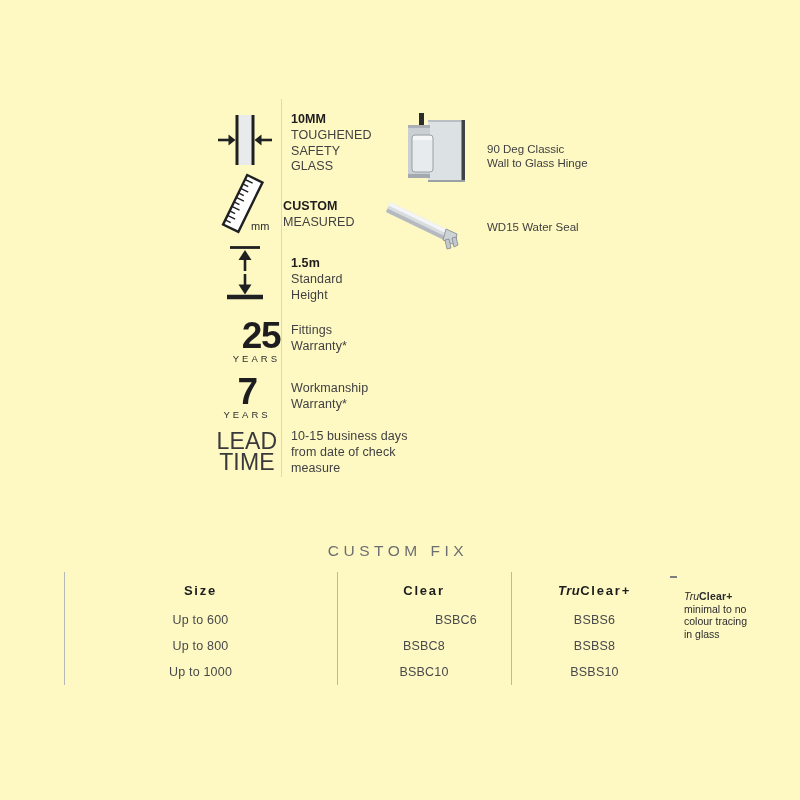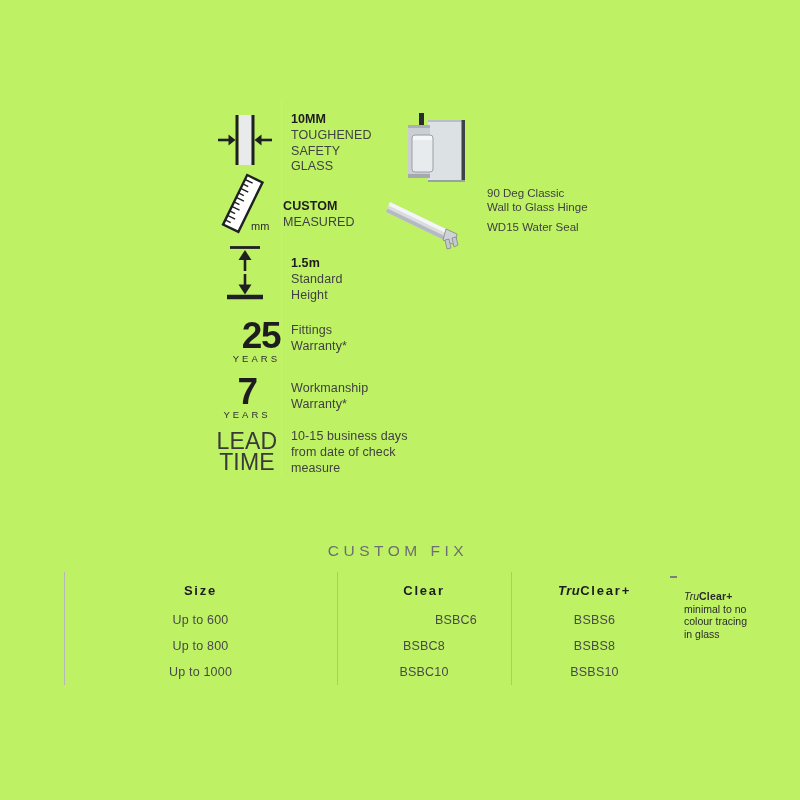--- a/index.html
+++ b/index.html
@@ -1,16 +1,16 @@
 <!DOCTYPE html>
 <html><head>
 <meta charset="utf-8">
 <style>
   html,body{margin:0;padding:0;background:#ffffff;}
-  .canvas{position:relative;width:800px;height:800px;background:#bef264;overflow:hidden;
+  .canvas{position:relative;width:800px;height:800px;background:#fef9c3;overflow:hidden;
           font-family:"Liberation Sans","DejaVu Sans",sans-serif;}
   .abs{position:absolute;}
   
   .vline{position:absolute;width:1px;background:#d5d6d8;}
   .spec-text{font-size:12.5px;line-height:15.8px;color:#414042;letter-spacing:0.1px;}
   .spec-text .b{font-weight:bold;color:#1f1c1d;}
   .badge{text-align:center;color:#1d1d1f;}
   .badge .num{font-weight:bold;font-size:37px;line-height:33px;letter-spacing:-1.5px;}
   .badge .unit{font-size:9.5px;letter-spacing:3px;color:#2e2e30;margin-top:1px;}
   .leadtime{font-size:23px;line-height:20.5px;color:#39393b;text-align:center;letter-spacing:0.2px;}
@@ -120,21 +120,21 @@
     <rect x="30" y="14" width="37" height="2" fill="#b9bfc4"></rect>
     <rect x="63.5" y="14" width="3.5" height="62" fill="#3f4346"></rect>
     <rect x="30" y="74" width="37" height="2" fill="#9aa0a4"></rect>
     <rect x="21" y="7" width="5" height="26" fill="#2a2c2e"></rect>
     <rect x="10" y="19" width="22" height="53" fill="#c9cfd3"></rect>
     <rect x="10" y="19" width="22" height="3" fill="#aab0b5"></rect>
     <rect x="10" y="68" width="22" height="4" fill="#a3a9ae"></rect>
     <rect x="14" y="29" width="21" height="37" rx="3" fill="#e8ebed" stroke="#9ba1a6" stroke-width="1"></rect>
     <rect x="15" y="30" width="19" height="4" fill="#f4f6f7"></rect>
   </svg>
-  <div class="abs prod-label" style="left:487px;top:143px;margin-top:44px;">
+  <div class="abs prod-label" style="left:487px;top:143px;">
     <div>90 Deg Classic</div>
     <div>Wall to Glass Hinge</div>
   </div>
 
   <svg class="abs" style="left:383px;top:190px;" width="86" height="64" viewBox="0 0 86 64">
     <polygon points="7,12 65,40 61,50 3,22" fill="#d9dde0"></polygon>
     <polygon points="7,12 65,40 63.5,43.5 5.5,15.5" fill="#f3f5f6"></polygon>
     <polygon points="4.5,18.5 62.5,46.5 61,50 3,22" fill="#b4babf"></polygon>
     <polygon points="63,39 74,44 72,55 60,50" fill="#ced3d6" stroke="#82878c" stroke-width="0.8"></polygon>
     <polygon points="62,50 66,49 68,58 64,59" fill="#c4c9cd" stroke="#82878c" stroke-width="0.8"></polygon>

